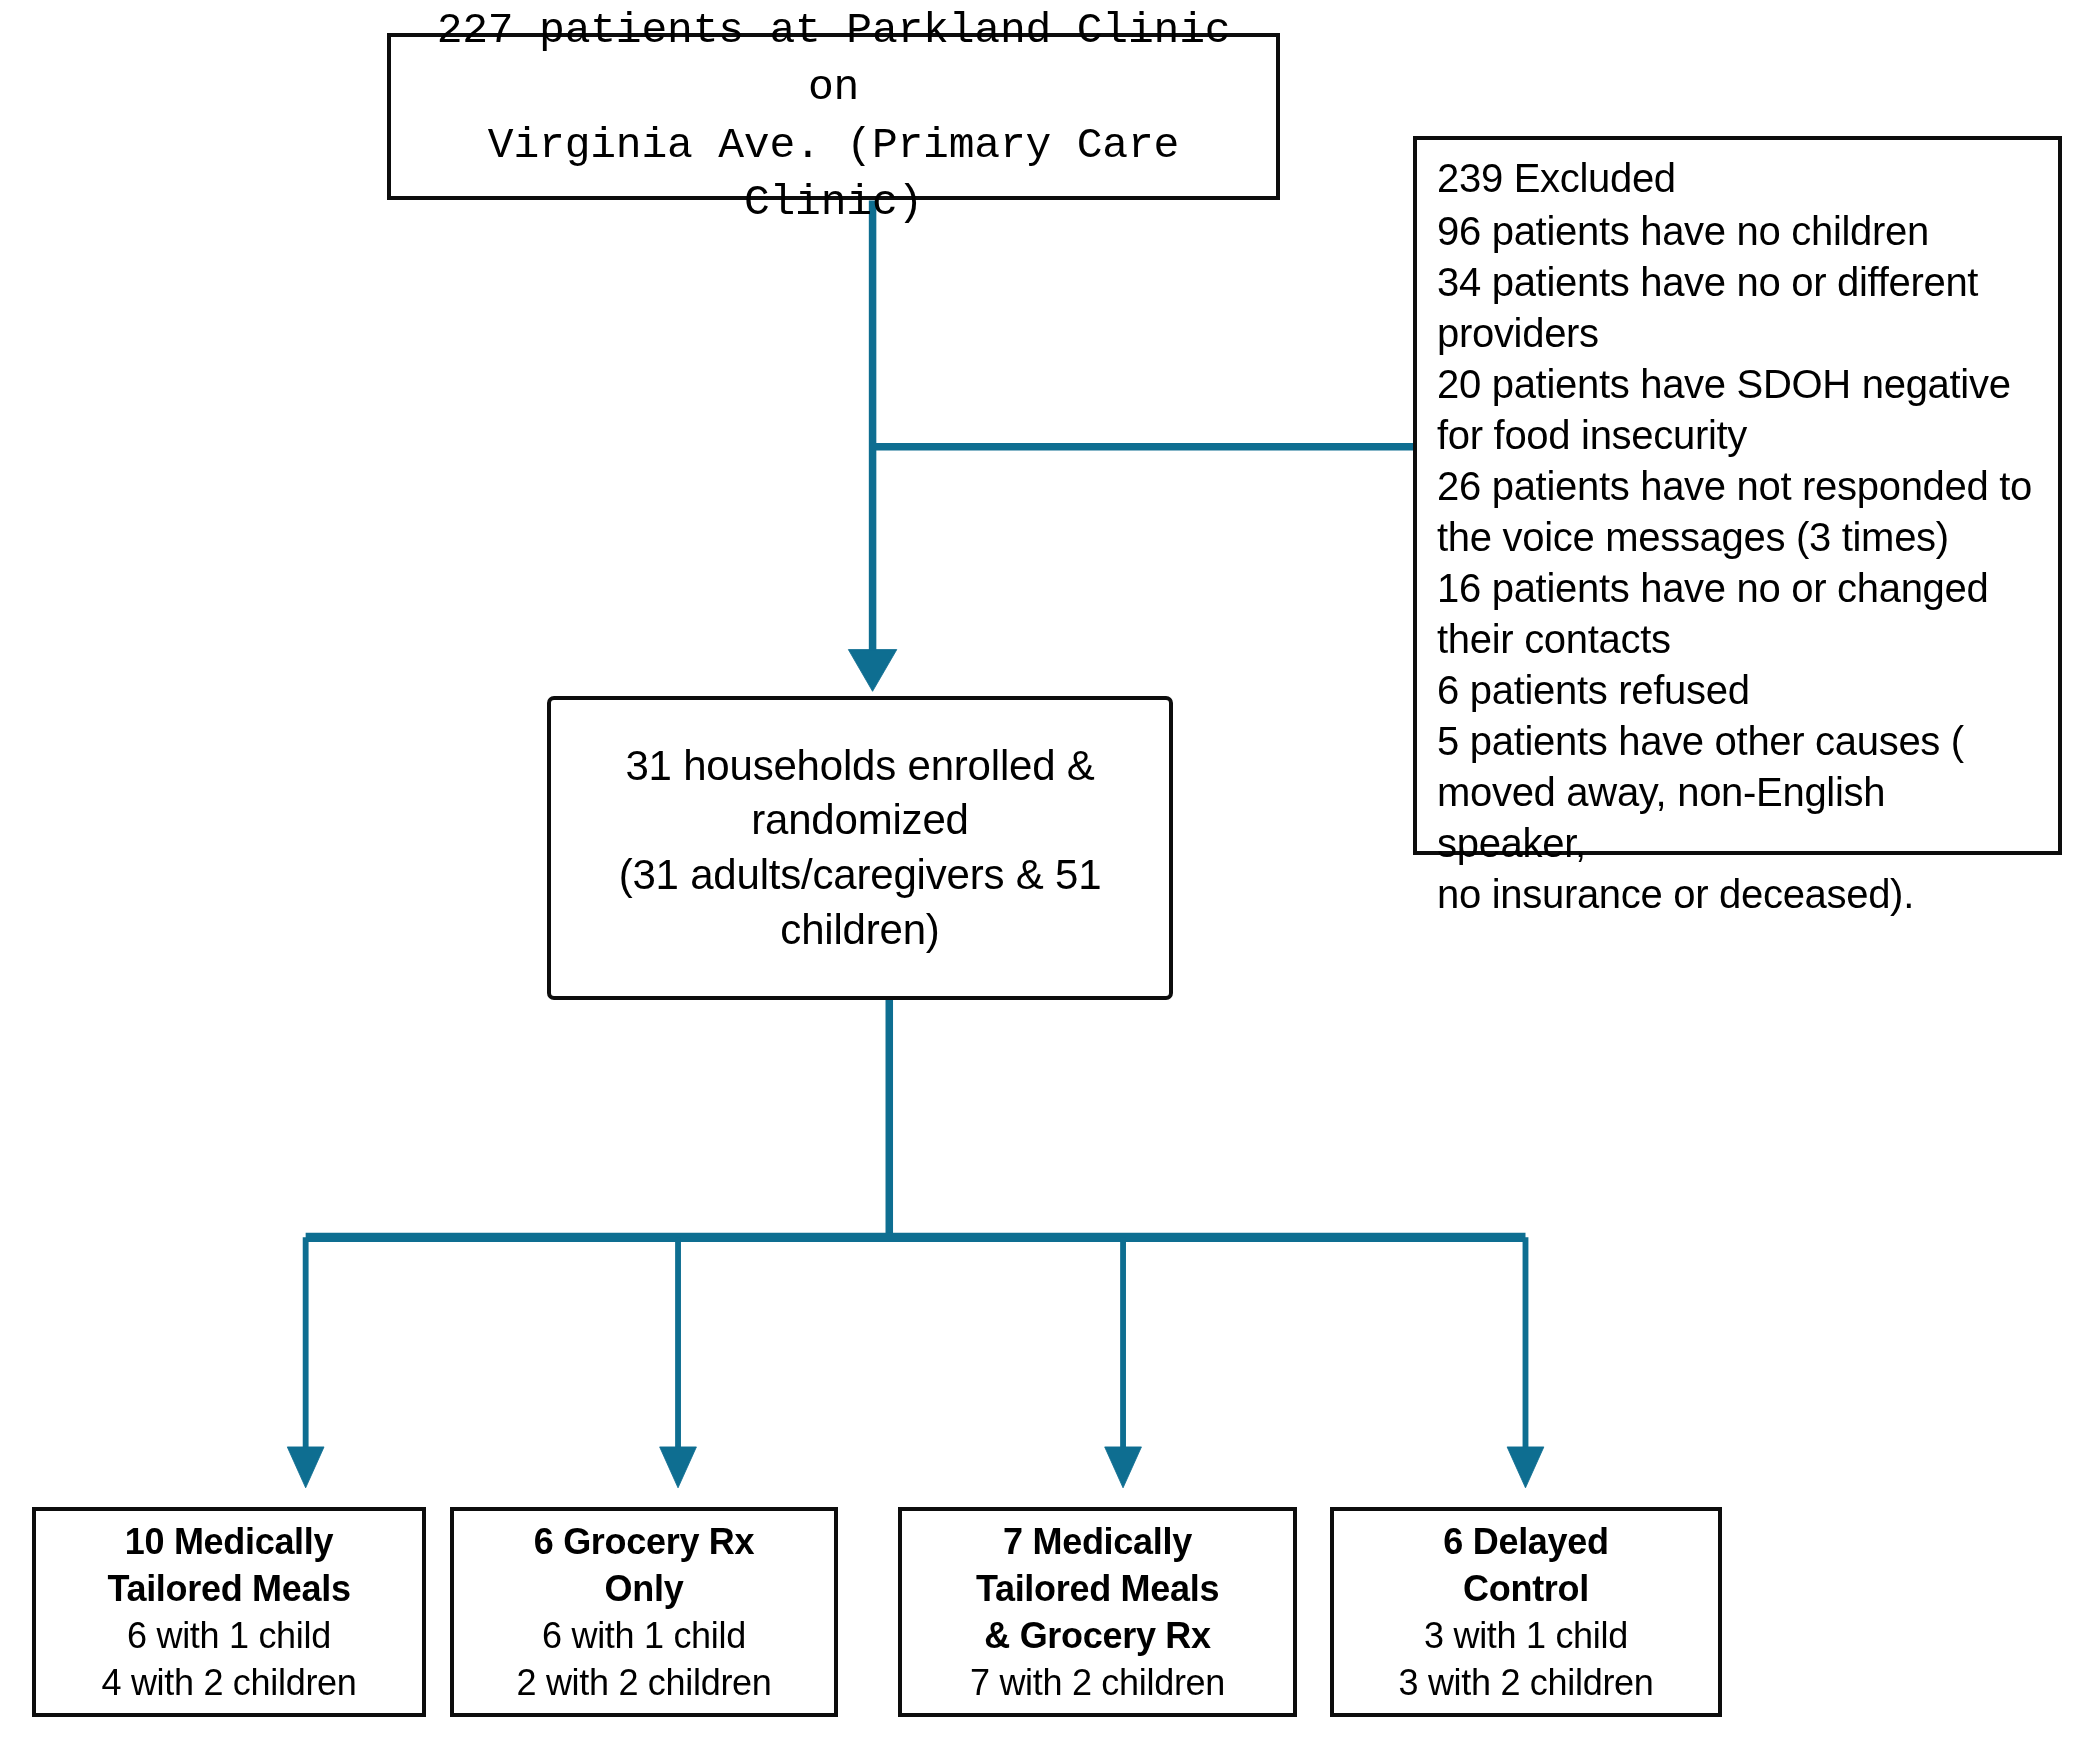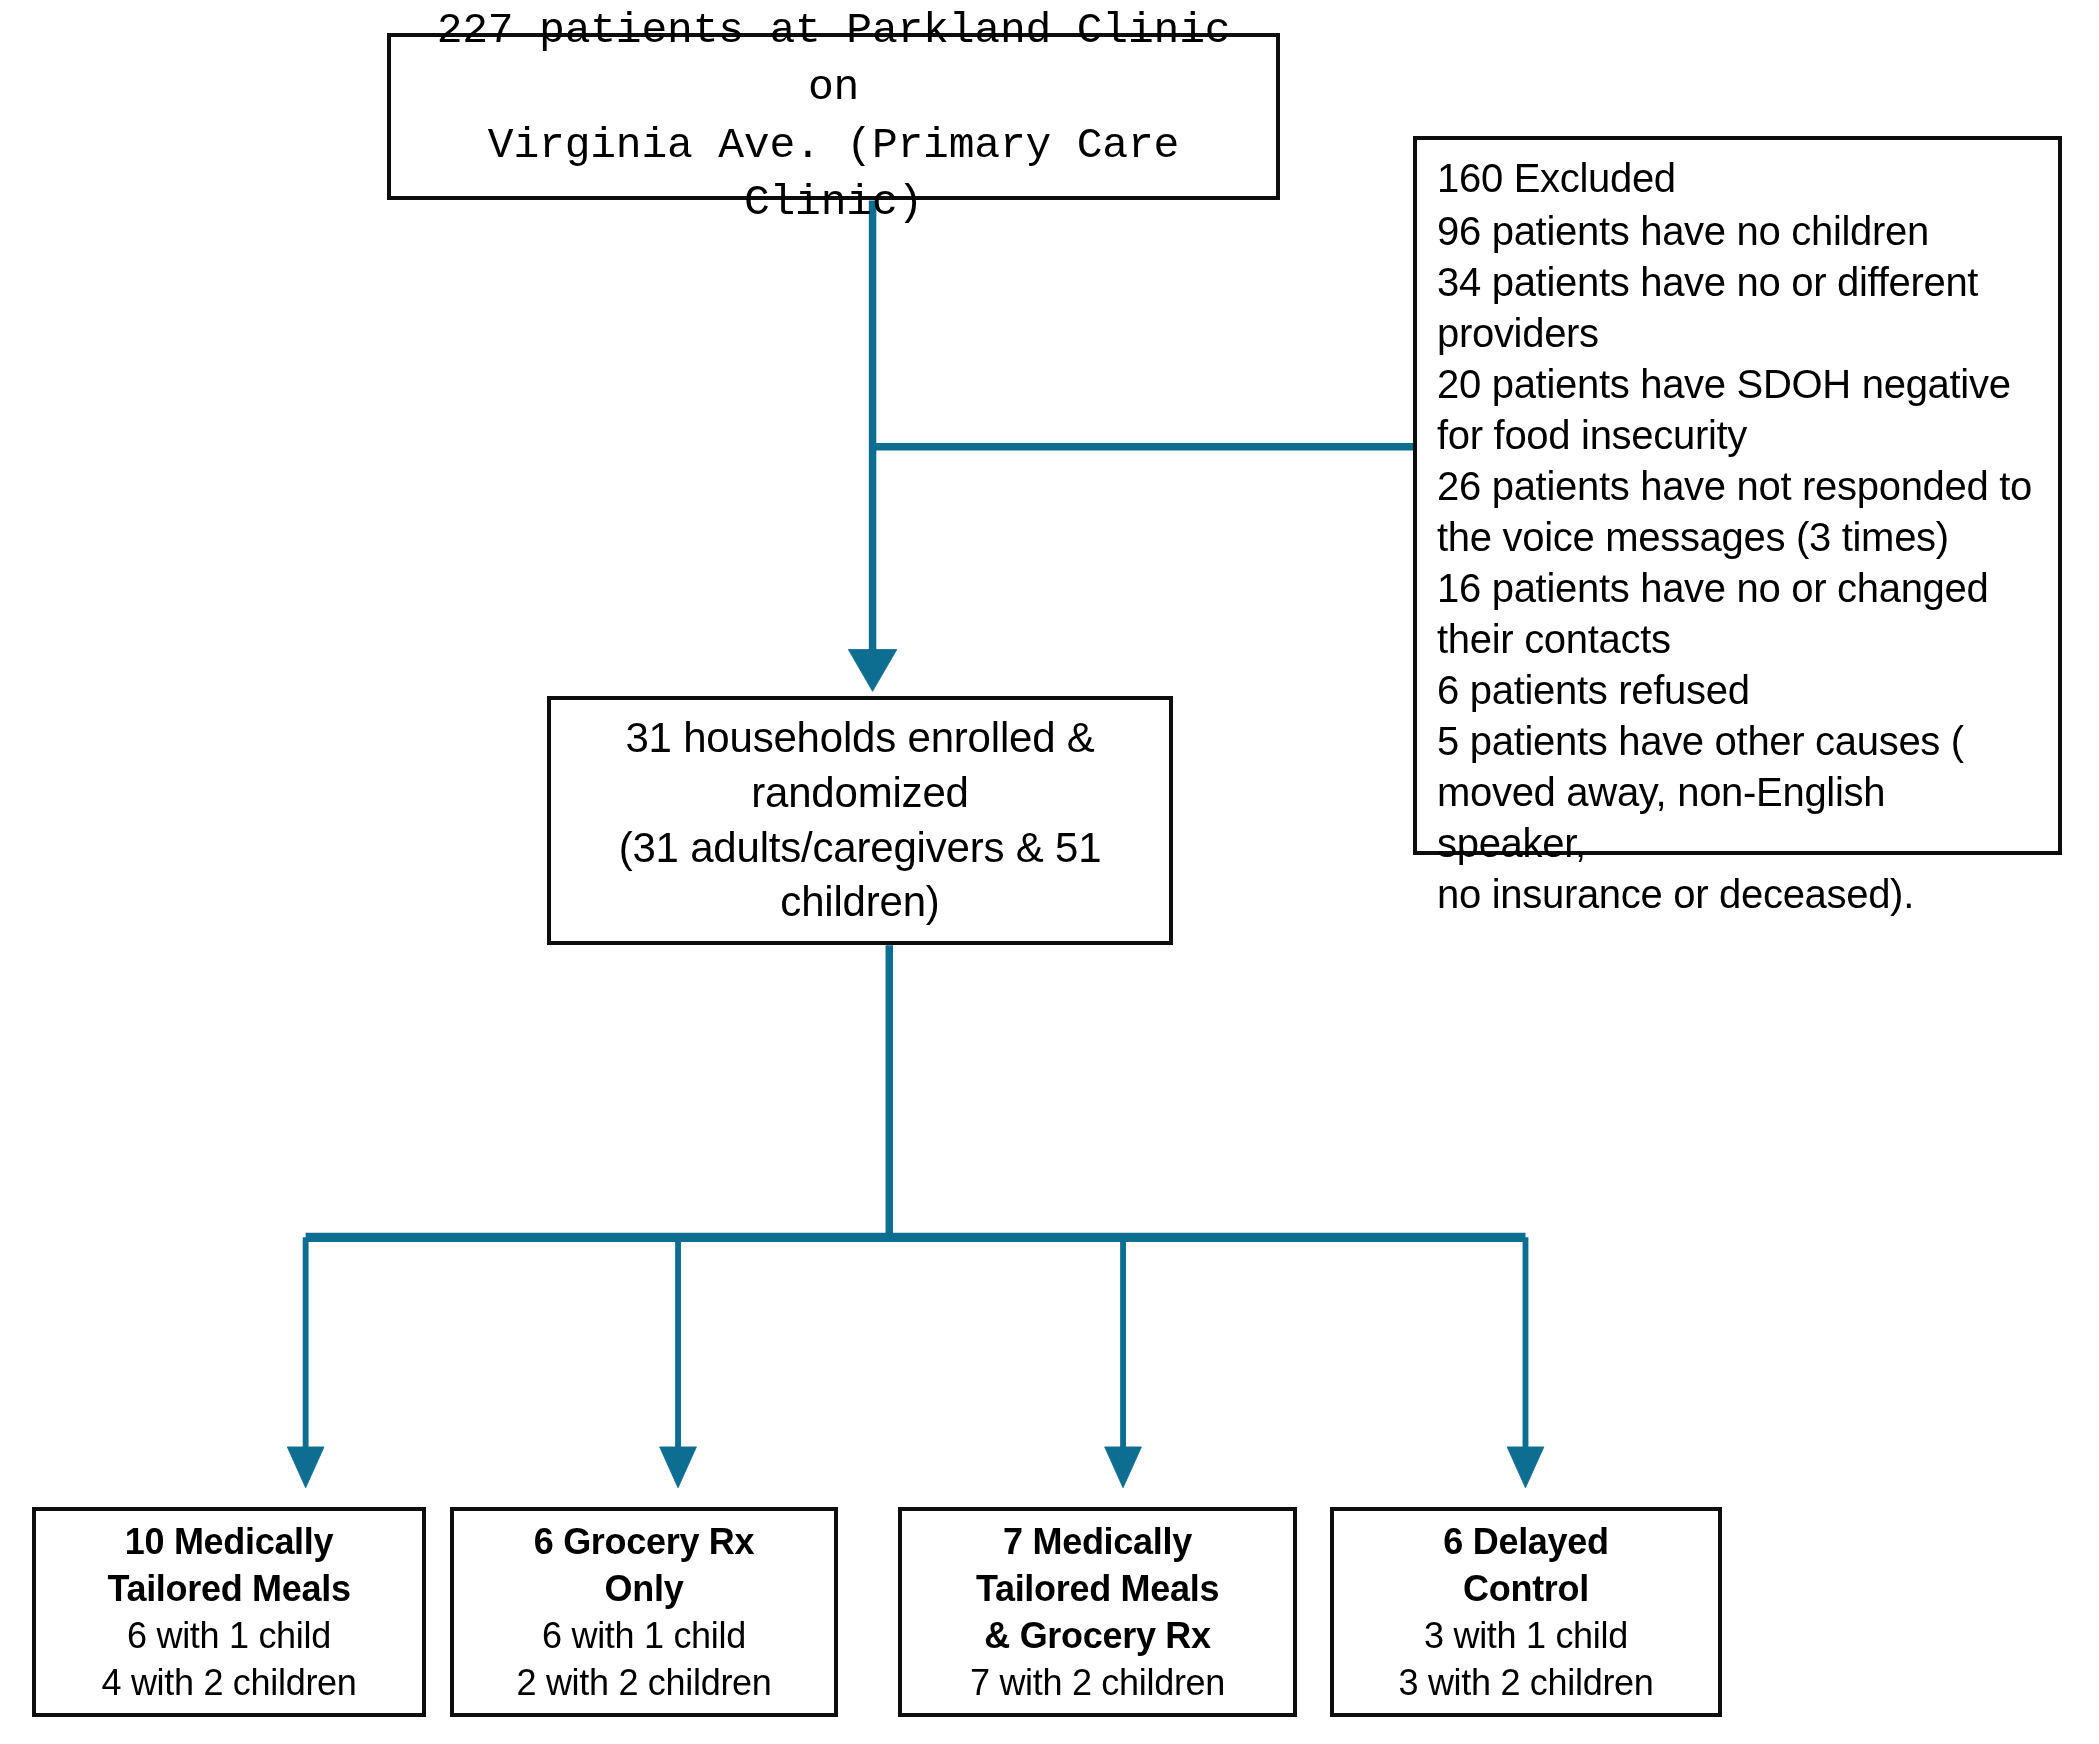--- a/index.html
+++ b/index.html
@@ -80,22 +80,23 @@
     letter-spacing: -0.3px;
   }
   #excluded-box .line.heading {
     margin-bottom: 1.7px;
   }
   
   #middle-box {
     left: 547px;
     top: 696px;
     width: 626px;
-    height: 249px;
+    height: 304px;
     padding: 1px 15px;
+    border-radius: 7px;
   }
   #middle-box .line {
     font-size: 42px;
     line-height: 1.3;
     letter-spacing: -0.2px;
   }
   
   .arm-box {
     top: 1507px;
     height: 210px;
@@ -144,21 +145,21 @@
       <polygon points="1827,1782 1805,1733 1849,1733"></polygon>
     </g>
   </svg>
 
   <div id="top-box" class="node center-text">
     <span class="line">227 patients at Parkland Clinic on</span>
     <span class="line">Virginia Ave. (Primary Care Clinic)</span>
   </div>
 
   <div id="excluded-box" class="node left-text">
-    <span class="line heading">160 Excluded</span>
+    <span class="line heading">239 Excluded</span>
     <span class="line">96 patients have no children</span>
     <span class="line">34 patients have no or different</span>
     <span class="line">providers</span>
     <span class="line">20 patients have SDOH negative</span>
     <span class="line">for food insecurity</span>
     <span class="line">26 patients have not responded to</span>
     <span class="line">the voice messages (3 times)</span>
     <span class="line">16 patients have no or changed</span>
     <span class="line">their contacts</span>
     <span class="line">6 patients refused</span>

